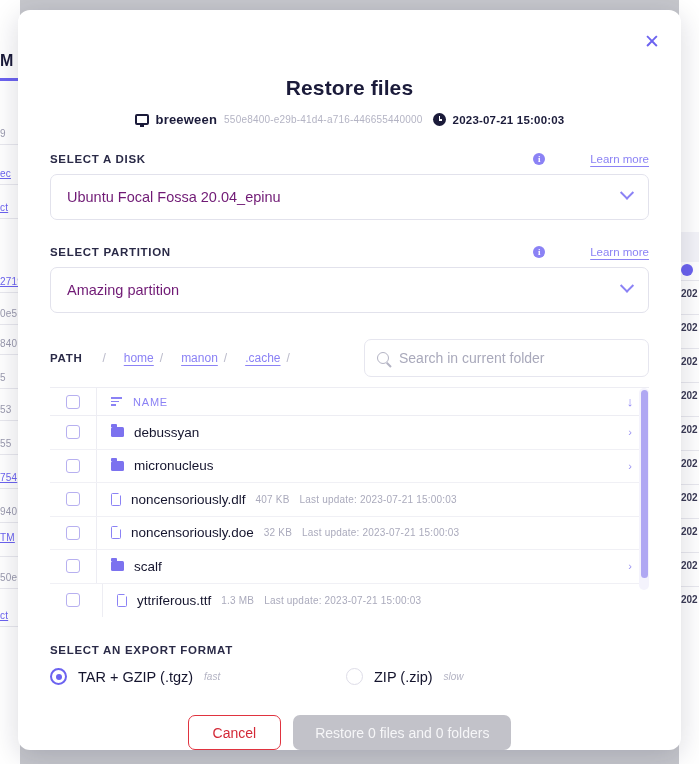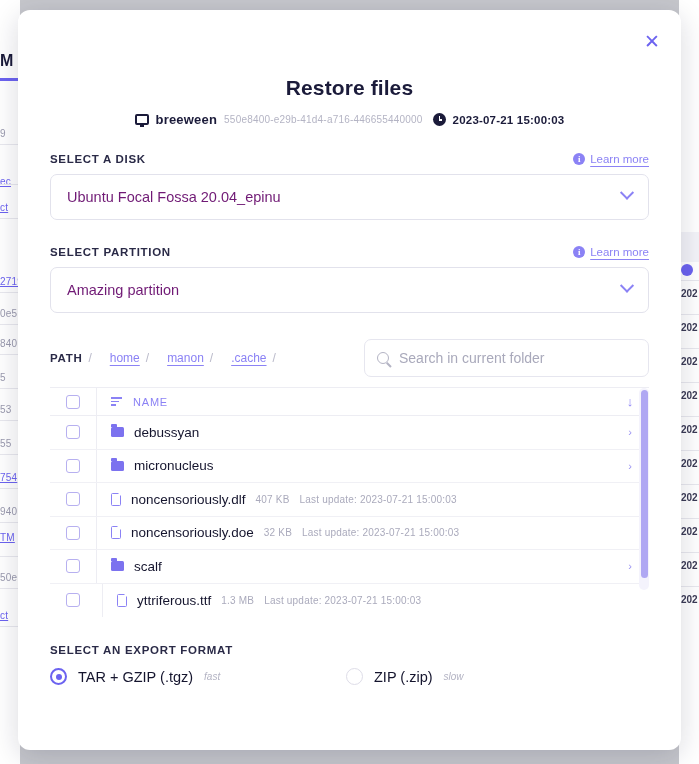--- a/index.html
+++ b/index.html
@@ -221,20 +221,21 @@
     align-items: center;
     gap: 5px;
     font-size: 11.5px;
     color: #8b82f5;
     text-decoration: none;
     cursor: pointer;
   }
   .learn-more .lbl {
     text-decoration: underline;
     text-underline-offset: 3px;
+    margin-left: 40px;
   }
   .info-dot {
     width: 12px; height: 12px;
     border-radius: 50%;
     background: #8b82f5;
     color: #fff;
     font-size: 9px;
     font-weight: 700;
     display: flex; align-items: center; justify-content: center;
     line-height: 1;
@@ -268,21 +269,21 @@
     display: flex;
     align-items: center;
     margin: 26px 32px 0 32px;
     height: 38px;
   }
   .path-label {
     font-size: 11.5px;
     font-weight: 700;
     color: #2a2a47;
     letter-spacing: .7px;
-    margin-right: 6px;
+    margin-right: 20px;
   }
   .crumbs { display: flex; align-items: center; gap: 6px; flex: 1; }
   .crumb-sep { color: #b9b9c9; font-size: 12px; }
   .crumb {
     font-size: 12px;
     color: #8b82f5;
     text-decoration: underline;
     text-underline-offset: 3px;
     cursor: pointer;
     padding-left: 12px;
@@ -540,21 +541,21 @@
   <div class="bg-left"></div>
   <div class="bg-right"></div>
   <div class="bg-topbar"></div>
   <div class="bg-title">M B</div>
   <div class="bg-underline"></div>
   <div class="bg-headband"></div>
   <div class="bg-clockdot"></div>
   <div id="bg-left-cells">
       <div class="bg-cell" style="top: 128px;">9</div>
       <div class="bg-rowline" style="top: 144px;"></div>
-      <div class="bg-cell link" style="top: 176px;">ec</div>
+      <div class="bg-cell link" style="top: 168px;">ec</div>
       <div class="bg-rowline" style="top: 184px;"></div>
       <div class="bg-cell link" style="top: 202px;">ct</div>
       <div class="bg-rowline" style="top: 218px;"></div>
       <div class="bg-cell link" style="top: 276px;">2719</div>
       <div class="bg-rowline" style="top: 292px;"></div>
       <div class="bg-cell" style="top: 308px;">0e5</div>
       <div class="bg-rowline" style="top: 324px;"></div>
       <div class="bg-cell" style="top: 338px;">840</div>
       <div class="bg-rowline" style="top: 354px;"></div>
       <div class="bg-cell" style="top: 372px;">5</div>
@@ -753,13 +754,17 @@
         <span class="rd-label">TAR + GZIP (.tgz)</span>
         <span class="rd-hint">fast</span>
       </label>
       <label class="radio-opt">
         <span class="rd"></span>
         <span class="rd-label">ZIP (.zip)</span>
         <span class="rd-hint">slow</span>
       </label>
     </div>
 
+  <div class="footer">
+    <button class="btn-cancel">Cancel</button>
+    <button class="btn-restore">Restore 0 files and 0 folders</button>
+  </div>
 </div>
 
 </body></html>

